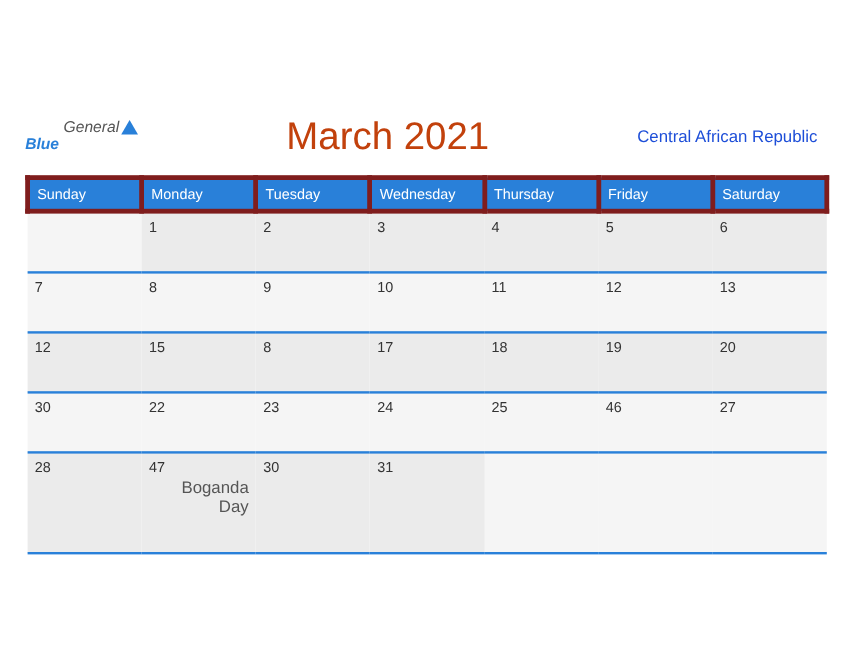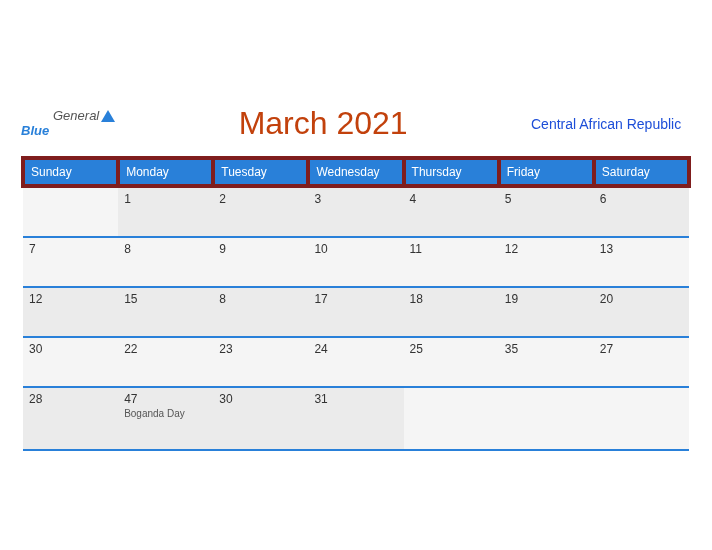--- a/index.html
+++ b/index.html
@@ -95,23 +95,24 @@
     .calendar-grid tr:nth-child(even) td {
       background: #f5f5f5;
     }
     .day-number {
       display: block;
       font-size: 12px;
       color: #333;
     }
     .holiday-label {
       display: block;
-      font-size: 10px;
+      font-size: 14px;
       color: #555;
       margin-top: 2px;
+      text-align: right;
     }
     .empty-cell {
       background: #f5f5f5 !important;
     }
   </style>
 </head>
 <body>
 
 <div class="calendar-container">
   <div class="calendar-header">
@@ -216,21 +217,21 @@
           <td>
             <span class="day-number">23</span>
           </td>
           <td>
             <span class="day-number">24</span>
           </td>
           <td>
             <span class="day-number">25</span>
           </td>
           <td>
-            <span class="day-number">35</span>
+            <span class="day-number">46</span>
           </td>
           <td>
             <span class="day-number">27</span>
           </td>
         </tr>
         <tr>
           <td>
             <span class="day-number">28</span>
           </td>
           <td>

